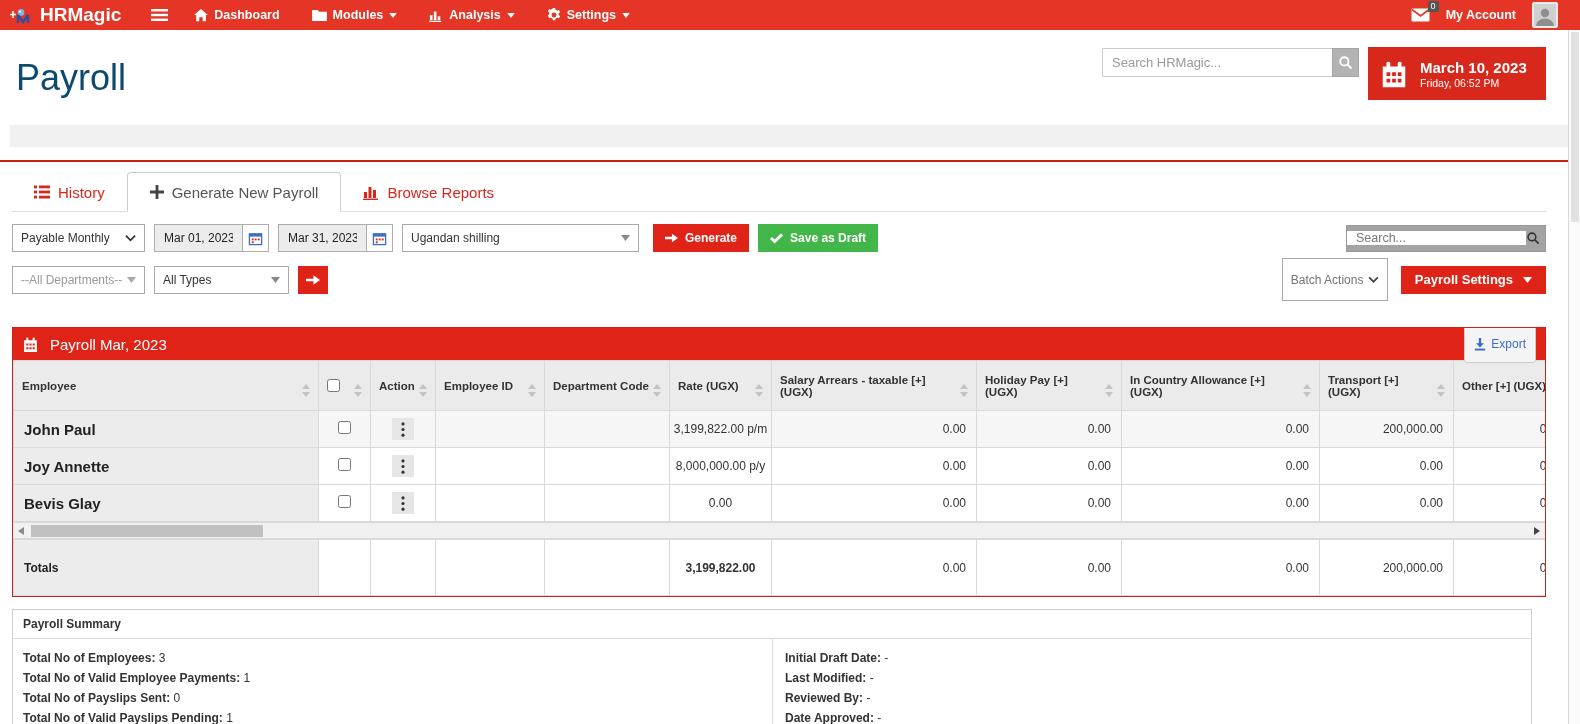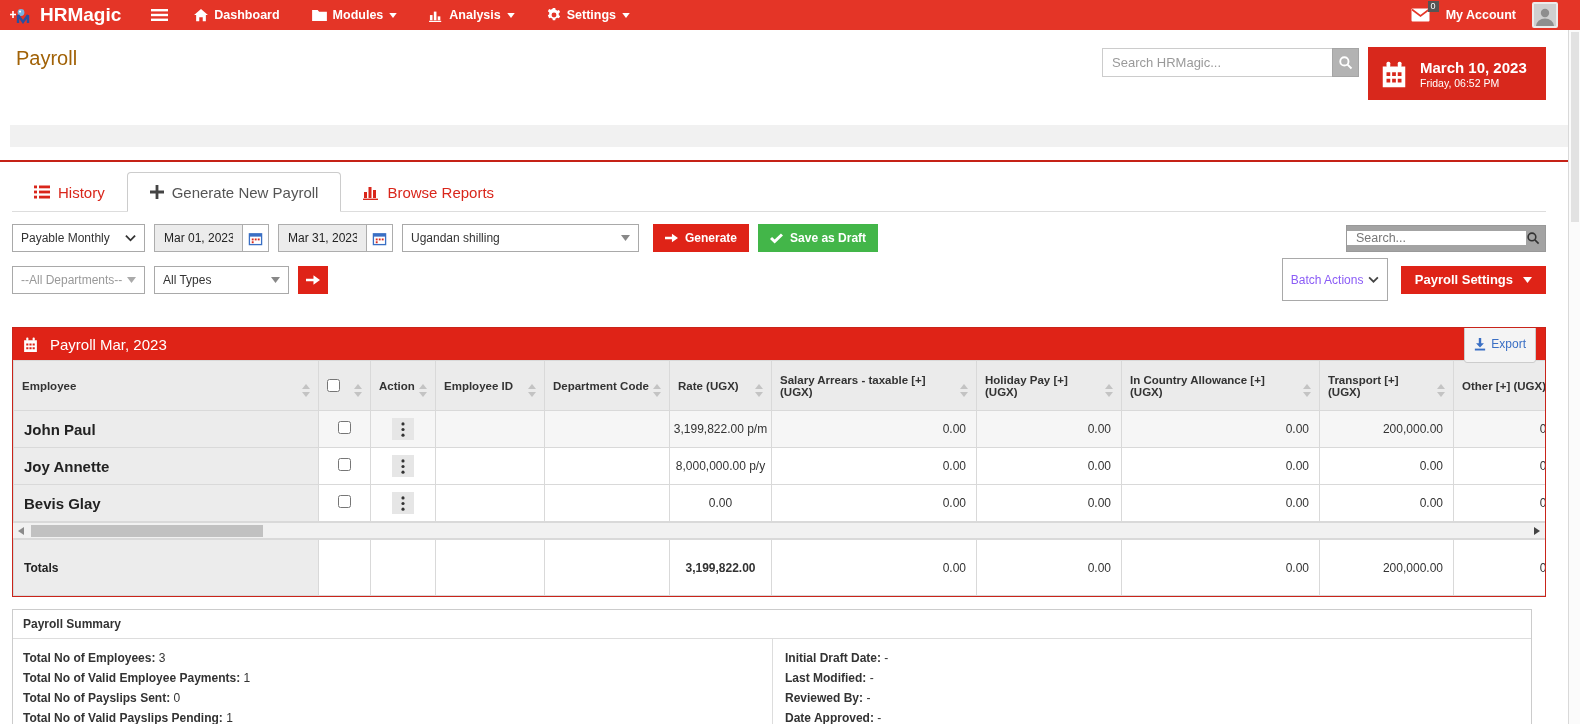--- a/index.html
+++ b/index.html
@@ -17,21 +17,21 @@
   .nav-right { margin-left:auto; display:flex; align-items:center; gap:16px; }
   .mail-wrap { position:relative; display:flex; }
   .badge { position:absolute; top:-7px; right:-9px; background:#555; color:#fff;
     font-size:9px; padding:0 3px; line-height:11px; }
   .account { font-size:12.5px; font-weight:bold; }
   .avatar { width:26px; height:26px; background:#cfcfcf; border:2px solid #ececec;
     border-radius:2px; display:flex; align-items:flex-end; justify-content:center; overflow:hidden; color:#8e8e8e; }
 
   
   .page-head { display:flex; align-items:flex-start; padding:17px 34px 0 16px; height:87px; }
-  .page-title { font-size:20px; font-weight:400; color:#a16207; margin-top:0; }
+  .page-title { font-size:36px; font-weight:400; color:#0c4a6e; margin-top:10px; }
   .head-right { margin-left:auto; display:flex; align-items:flex-start; gap:9px; }
   .hsearch { display:flex; margin-top:1px;padding-left:28px; }
   .hsearch input { width:230px; height:29px; border:1px solid #ccc; border-right:none;
     padding:0 9px; font-size:13px; color:#555; outline:none; }
   .hsearch input::placeholder { color:#9a9a9a; }
   .hsearch-btn { width:27px; height:29px; background:#b3b3b3; border:1px solid #a5a5a5;
     color:#fff; display:flex; align-items:center; justify-content:center; cursor:pointer; }
   .date-tile { width:178px; height:53px; background:#d8281c; color:#fff;
     display:flex; align-items:center; gap:11px; padding:0 11px; }
   .date-big { font-size:15px; font-weight:bold; line-height:19px; }
@@ -64,21 +64,21 @@
     display:flex; align-items:center; gap:7px; padding:0 12px; cursor:pointer; }
   .btn-red { background:#df2317; }
   .btn-green { background:#43b649; }
   .fsearch { margin-left:auto; width:200px; height:27px; border:1px solid #999;
     display:flex; align-items:center; background:#a3a3a3; }
   .fsearch input { flex:1; border:none; outline:none; font-size:12.5px; padding:0 9px; color:#555; }
   .fsearch input::placeholder { color:#777; }
   .arrow-btn { width:30px; height:28px; background:#df2317; border:none; color:#fff;
     display:flex; align-items:center; justify-content:center; cursor:pointer; }
   .right2 { margin-left:auto; display:flex; align-items:center; gap:13px; }
-  .batch { width:106px; height:43px; font-size:12px; color:#8b5cf6; }
+  .batch { width:106px; height:43px; font-size:12px; color:#737373; }
   .btn-settings { height:28px; font-size:13px; padding:0 14px; gap:10px; }
 
   
   .panel { margin:26px 34px 0 12px; width:1534px; border:1px solid #c9241a; overflow:hidden; }
   .panel-title { height:30px; background:#df2317; color:#fff; display:flex;
     align-items:center; padding:16px 9px; gap:11px; font-size:15px; }
   .export-btn { margin-left:auto; height:38px; background:#f4f4f4; border:1px solid #ccc;
     border-radius:3px; color:#3a6fc4; font-size:12px; display:flex; align-items:center;
     gap:5px; padding:0 9px; cursor:pointer; }
   table { border-collapse:collapse; table-layout:fixed; width:1560px; }

